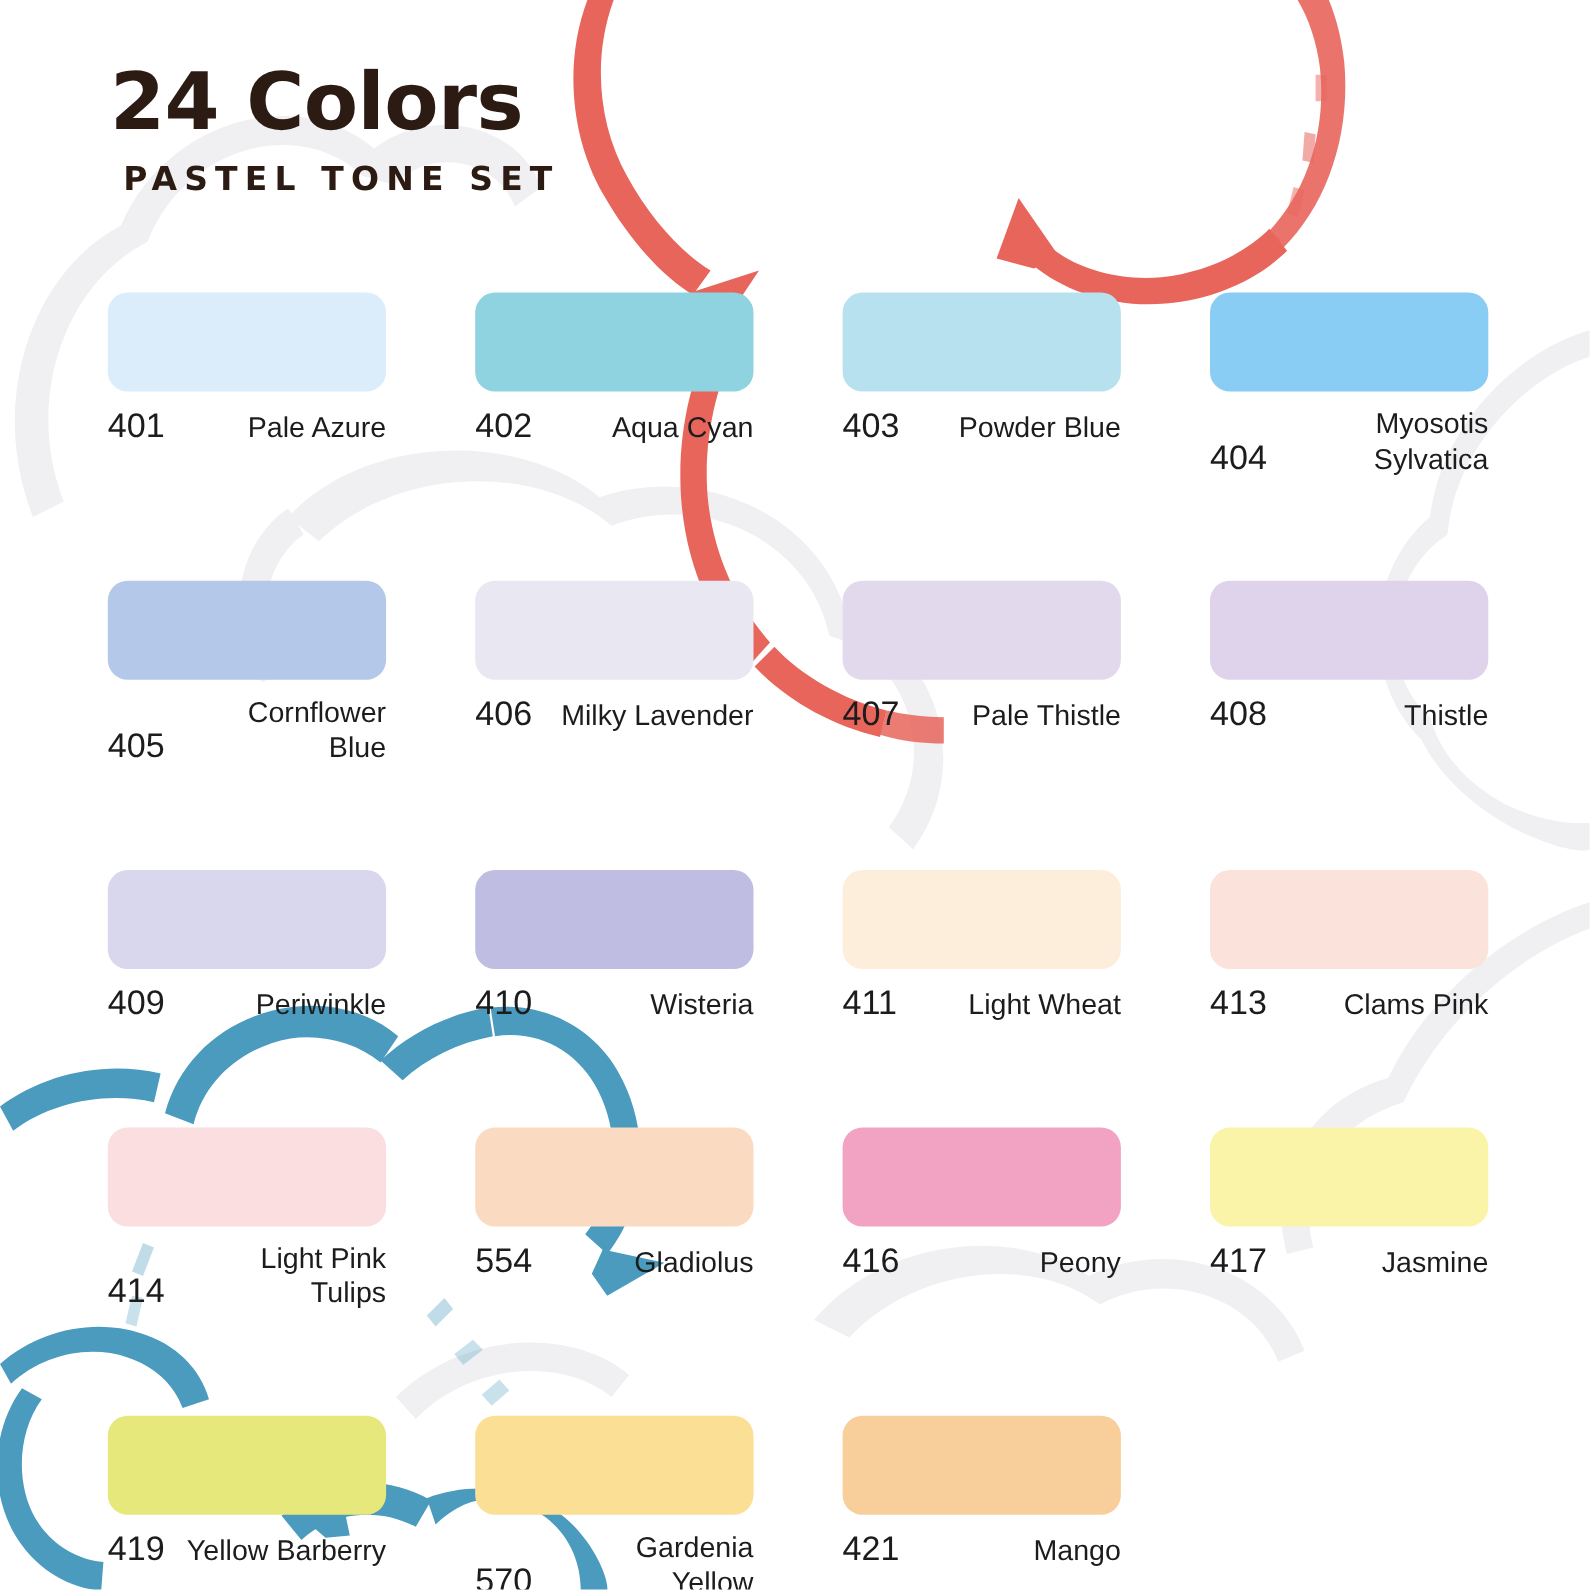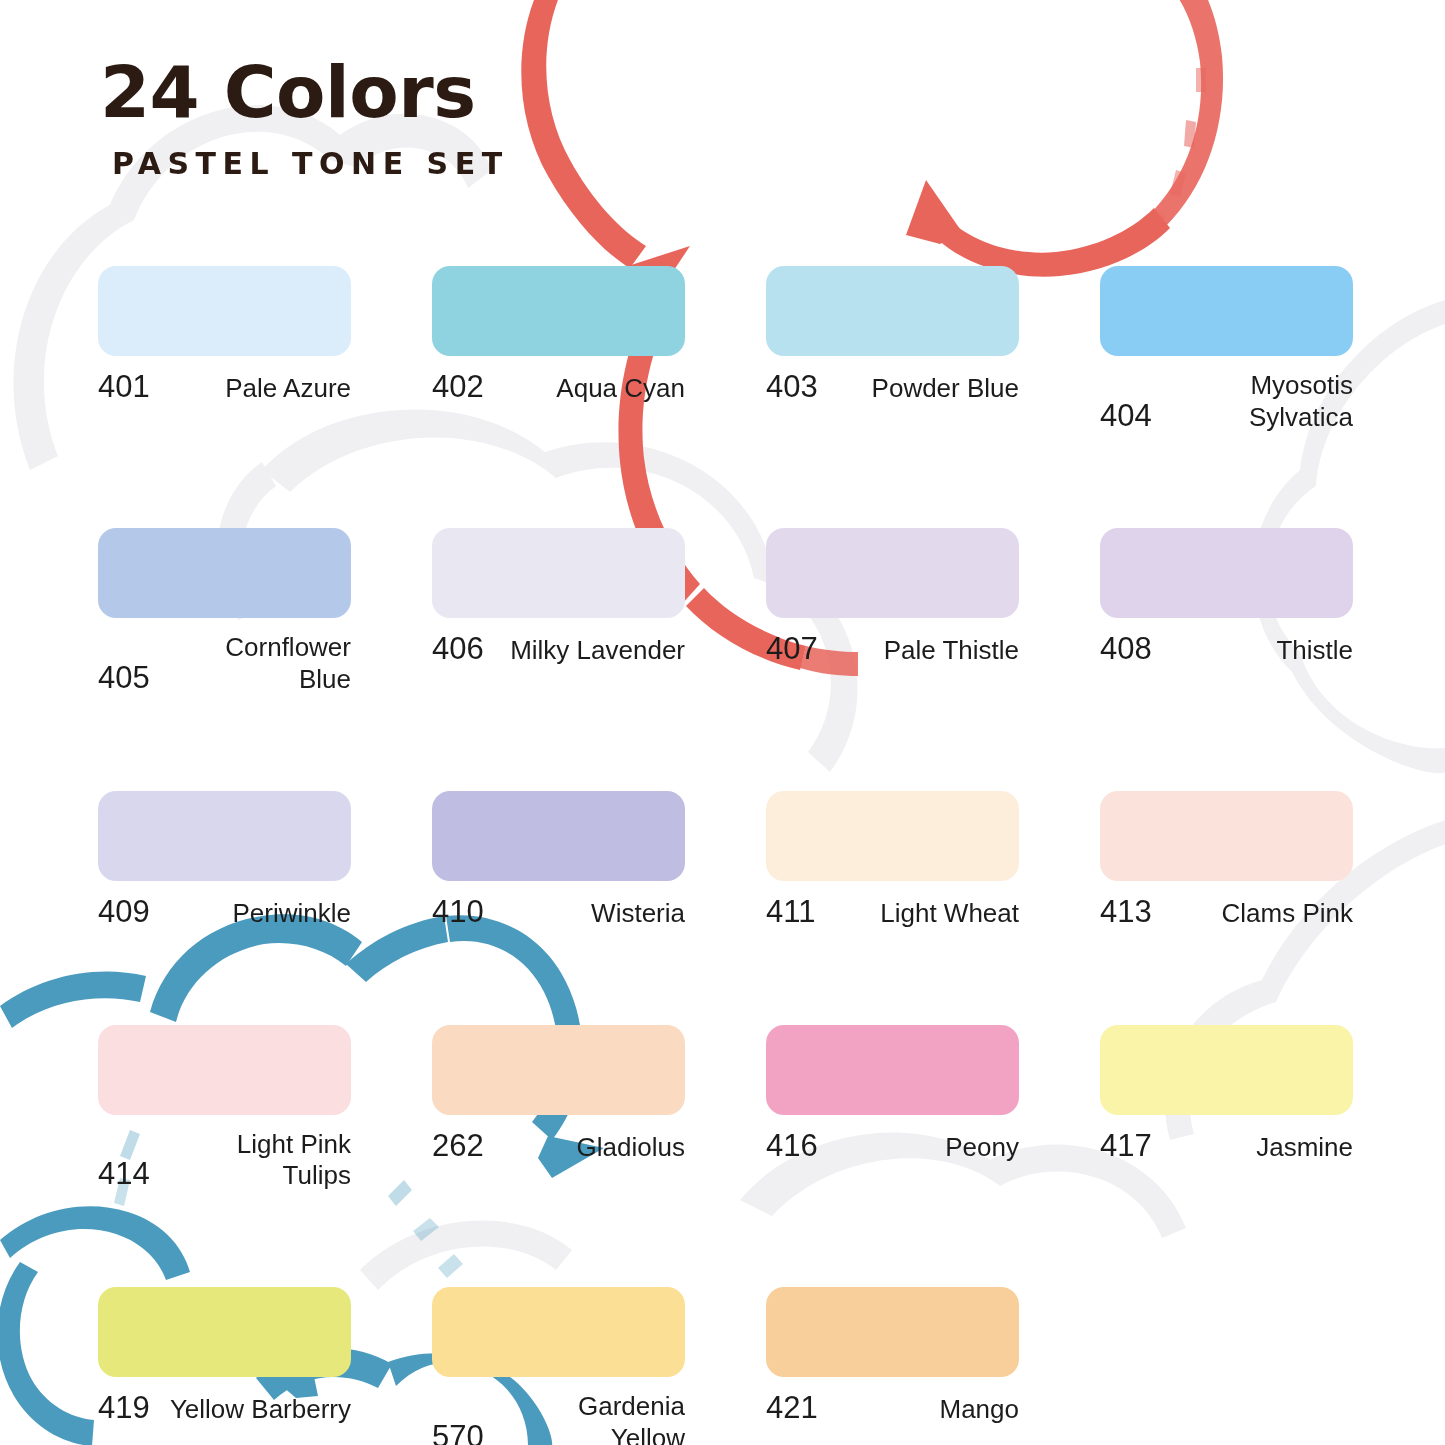--- a/index.html
+++ b/index.html
@@ -223,21 +223,21 @@
     <div class="cell">
       <div class="chip" style="background: rgb(250, 222, 224);"></div>
       <div class="cell-label">
         <div class="code">414</div>
         <div class="cname">Light Pink Tulips</div>
       </div>
     </div>
     <div class="cell">
       <div class="chip" style="background: rgb(250, 219, 194);"></div>
       <div class="cell-label">
-        <div class="code">262</div>
+        <div class="code">554</div>
         <div class="cname">Gladiolus</div>
       </div>
     </div>
     <div class="cell">
       <div class="chip" style="background: rgb(242, 163, 196);"></div>
       <div class="cell-label">
         <div class="code">416</div>
         <div class="cname">Peony</div>
       </div>
     </div>

